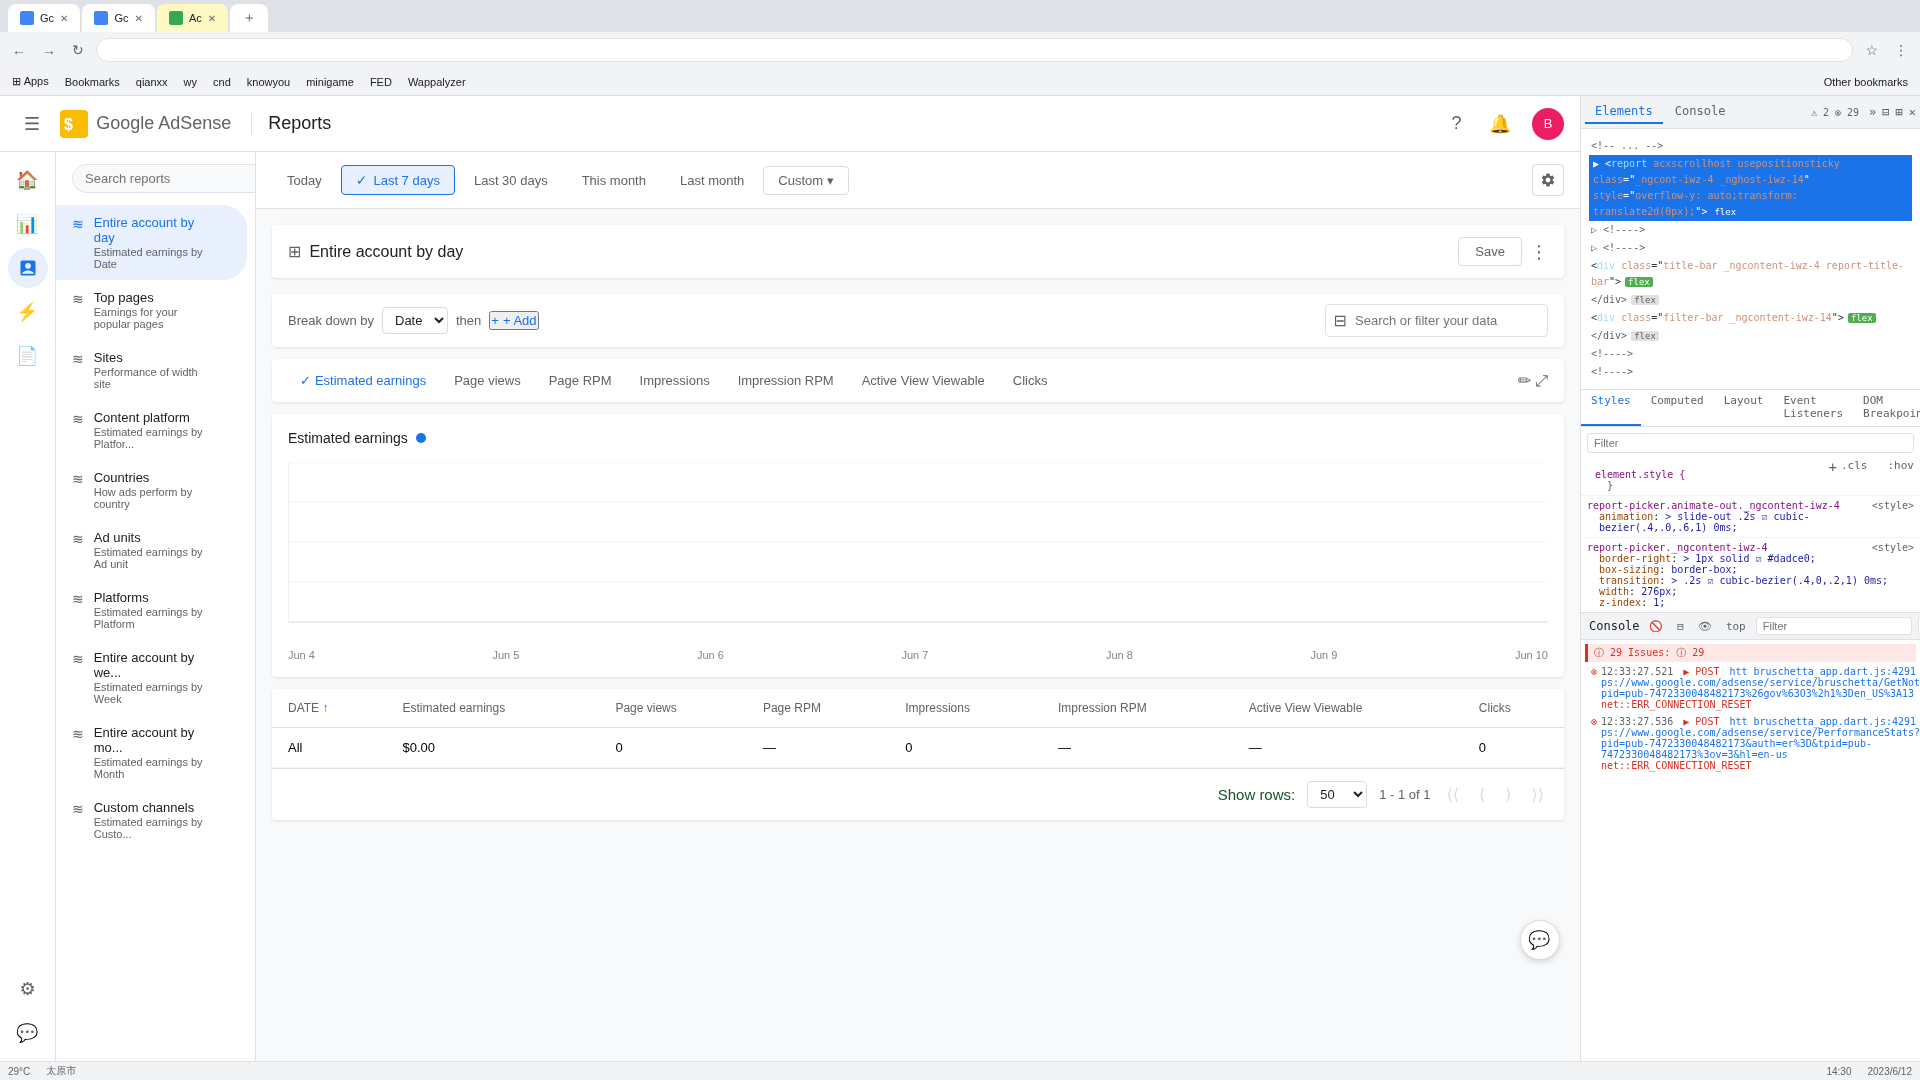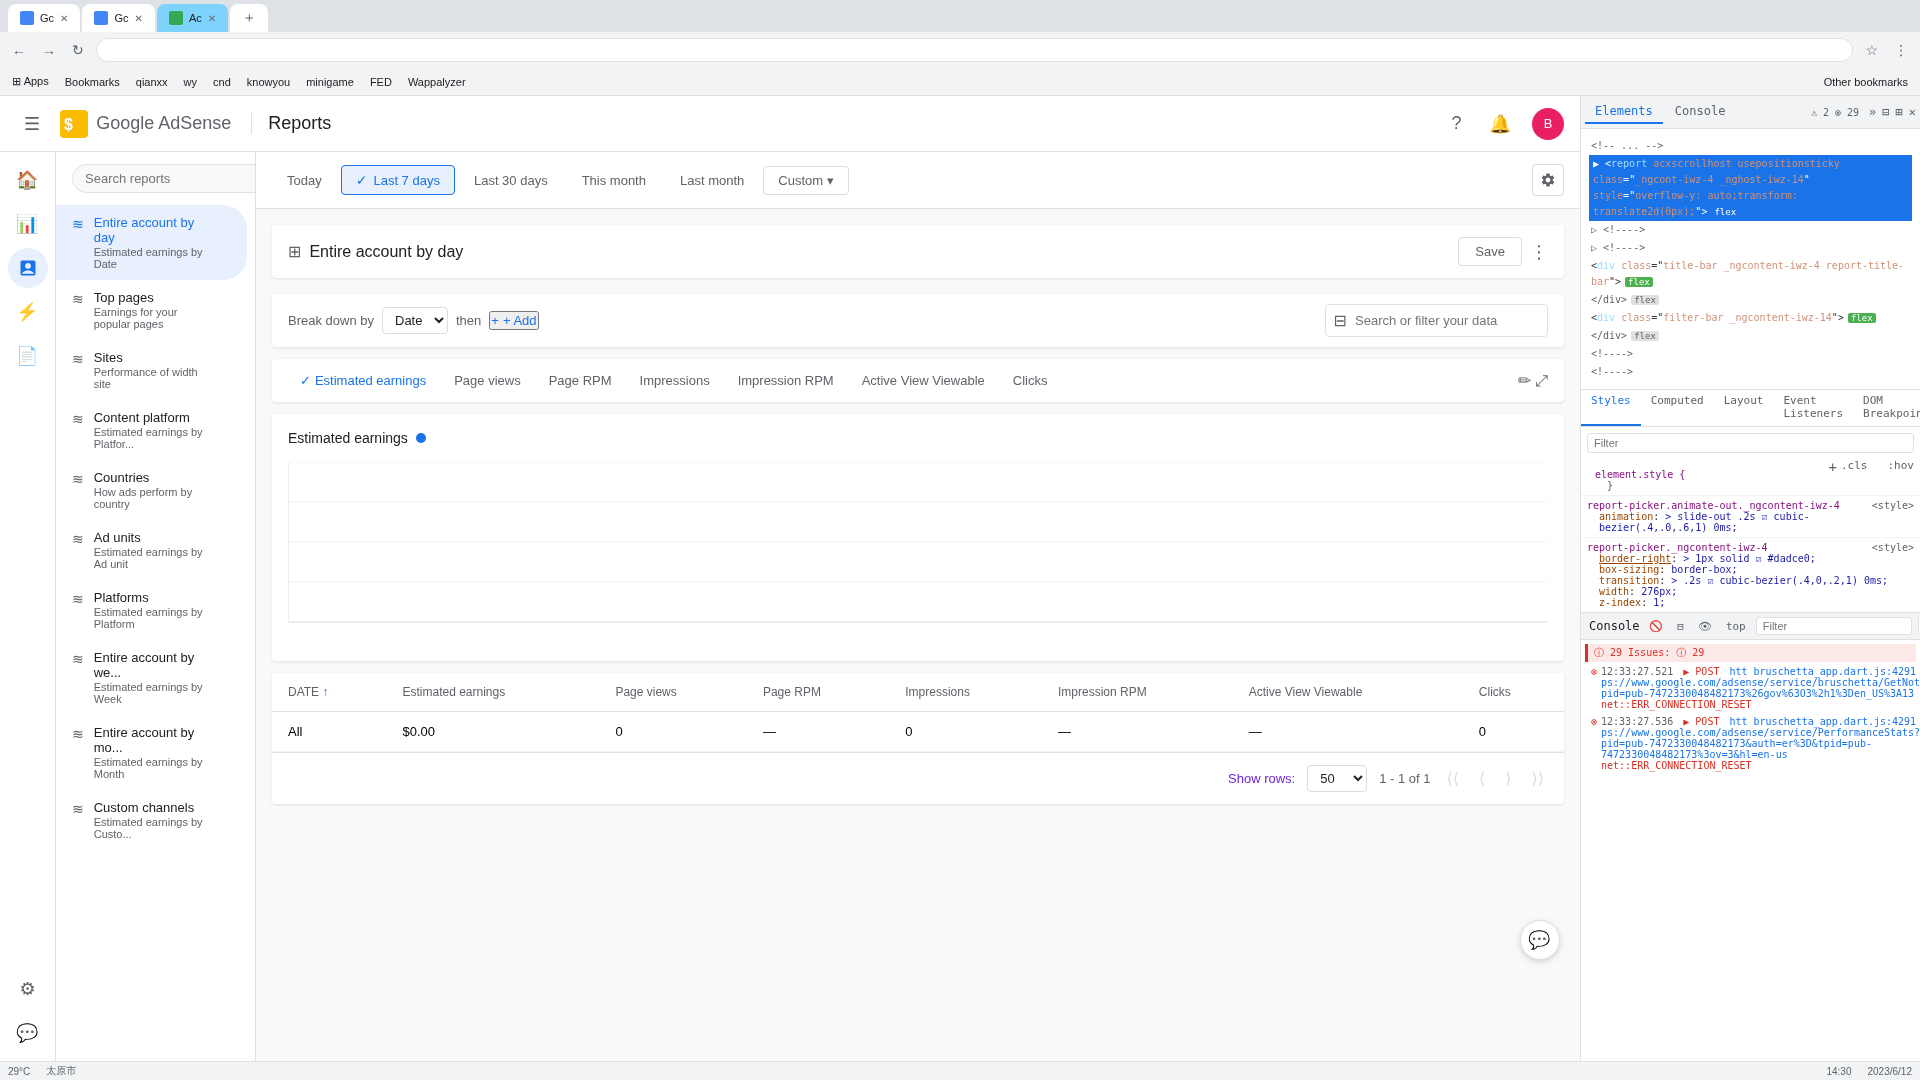--- a/index.html
+++ b/index.html
@@ -100,21 +100,21 @@
     .data-table-container { background: #fff; border-radius: 4px; box-shadow: 0 1px 3px rgba(0,0,0,0.1); overflow: hidden; }
     .data-table { width: 100%; border-collapse: collapse; }
     .data-table th { padding: 12px 16px; text-align: left; font-size: 12px; font-weight: 500; color: #5f6368; border-bottom: 1px solid #e0e0e0; background: #fff; white-space: nowrap; }
     .data-table th.sortable { cursor: pointer; }
     .data-table th .sort-icon { font-size: 12px; color: #1a73e8; }
     .data-table td { padding: 12px 16px; font-size: 13px; color: #000000; border-bottom: 1px solid #f1f3f4; }
     .data-table tr.total-row td { font-weight: 500; background: #fff; }
 
     
     .pagination-row { display: flex; align-items: center; justify-content: flex-end; padding: 12px 16px; gap: 12px; background: #fff; border-top: 1px solid #e0e0e0; }
-    .show-rows-label { font-size: 13px; color: #6d28d9; }
+    .show-rows-label { font-size: 15px; color: #14532d; }
     .rows-select { border: 1px solid #dadce0; border-radius: 4px; padding: 4px 8px; font-size: 13px; color: #202124; background: #fff; cursor: pointer; }
     .page-info { font-size: 13px; color: #5f6368; }
     .page-nav-btn { color: #5f6368; font-size: 16px; cursor: pointer; padding: 4px; border: none; background: none; }
     .page-nav-btn:disabled { color: #dadce0; cursor: not-allowed; }
 
     
     .devtools-panel { width: 340px; background: #fff; border-left: 1px solid #e0e0e0; display: flex; flex-direction: column; overflow: hidden; font-family: monospace; font-size: 11px; }
     .devtools-toolbar { display: flex; align-items: center; background: #f1f3f4; border-bottom: 1px solid #e0e0e0; padding: 4px; gap: 2px; }
     .devtools-tab { padding: 4px 10px; font-size: 12px; cursor: pointer; color: #5f6368; border-bottom: 2px solid transparent; }
     .devtools-tab.active { color: #1a73e8; border-bottom-color: #1a73e8; }
@@ -158,21 +158,21 @@
   <div class="browser-tab">
     <div class="browser-tab-favicon" style="background:#4285f4;"></div>
     <span class="browser-tab-title">Gc</span>
     <span class="browser-tab-close">✕</span>
   </div>
   <div class="browser-tab">
     <div class="browser-tab-favicon" style="background:#4285f4;"></div>
     <span class="browser-tab-title">Gc</span>
     <span class="browser-tab-close">✕</span>
   </div>
-  <div class="browser-tab" style="background:#7dd3fc;">
+  <div class="browser-tab" style="background:#fef9c3;">
     <div class="browser-tab-favicon" style="background:#34a853;"></div>
     <span class="browser-tab-title">Ac</span>
     <span class="browser-tab-close">✕</span>
   </div>
   <div class="browser-tab">
     <span style="font-size:14px;color:#5f6368;">＋</span>
   </div>
 </div>
 
 <div class="address-bar-row">
@@ -417,20 +417,29 @@
                   <line x1="0" y1="80" x2="100%" y2="80" class="grid-line"></line>
                   <line x1="0" y1="120" x2="100%" y2="120" class="grid-line"></line>
                   <line x1="0" y1="160" x2="100%" y2="160" class="grid-line" stroke="#e0e0e0"></line>
 
                   <line x1="0" y1="0" x2="0" y2="160" stroke="#e0e0e0" stroke-width="1"></line>
 
                   <line x1="0" y1="160" x2="100%" y2="160" stroke="#e0e0e0" stroke-width="1"></line>
 
                   <polyline points="0,160 100%,160" stroke="#1a73e8" stroke-width="2" fill="none"></polyline>
                 </svg>
+                <div class="x-axis">
+                  <span class="x-label">Jun 4</span>
+                  <span class="x-label">Jun 5</span>
+                  <span class="x-label">Jun 6</span>
+                  <span class="x-label">Jun 7</span>
+                  <span class="x-label">Jun 8</span>
+                  <span class="x-label">Jun 9</span>
+                  <span class="x-label">Jun 10</span>
+                </div>
               </div>
             </div>
           </div>
 
           <div class="data-table-container">
             <table class="data-table">
               <thead>
                 <tr>
                   <th class="sortable">
                     DATE <span class="sort-icon">↑</span>
@@ -541,21 +550,21 @@
             <div><span style="color:#994500;">animation</span>: <span style="color:#1a1aa6;">&gt; slide-out .2s ☑ cubic-bezier(.4,.0,.6,1) 0ms;</span></div>
           </div>
         </div>
 
         <div style="padding:4px 6px;font-size:10px;border-top:1px solid #f1f3f4;">
           <div style="display:flex;justify-content:space-between;">
             <span style="color:#881280;">report-picker._ngcontent-iwz-4</span>
             <span style="color:#5f6368;font-size:10px;">&lt;style&gt;</span>
           </div>
           <div style="padding-left:12px;">
-            <div><span style="color:#994500;text-decoration:underline;">border-right</span>: <span style="color:#1a1aa6;">&gt; 1px solid ☑ #dadce0;</span></div>
+            <div><span style="color:#994500;">border-right</span>: <span style="color:#1a1aa6;">&gt; 1px solid ☑ #dadce0;</span></div>
             <div><span style="color:#994500;">box-sizing</span>: <span style="color:#1a1aa6;">border-box;</span></div>
             <div><span style="color:#994500;">transition</span>: <span style="color:#1a1aa6;">&gt; .2s ☑ cubic-bezier(.4,0,.2,1) 0ms;</span></div>
             <div><span style="color:#994500;">width</span>: <span style="color:#1a1aa6;">276px;</span></div>
             <div><span style="color:#994500;">z-index</span>: <span style="color:#1a1aa6;">1;</span></div>
           </div>
         </div>
       </div>
 
       <div class="console-panel">
         <div class="console-toolbar">

